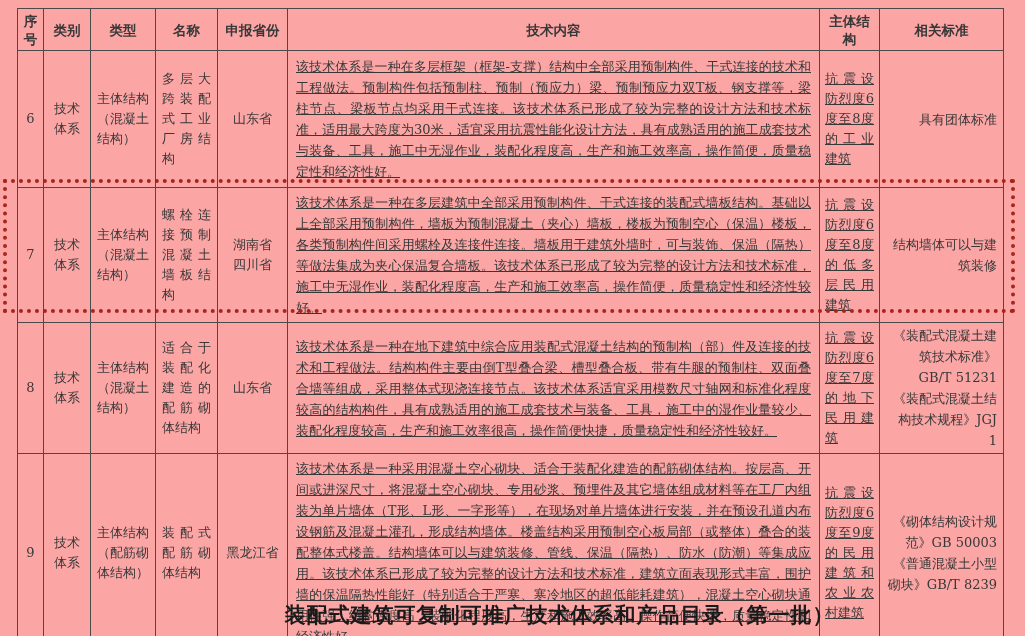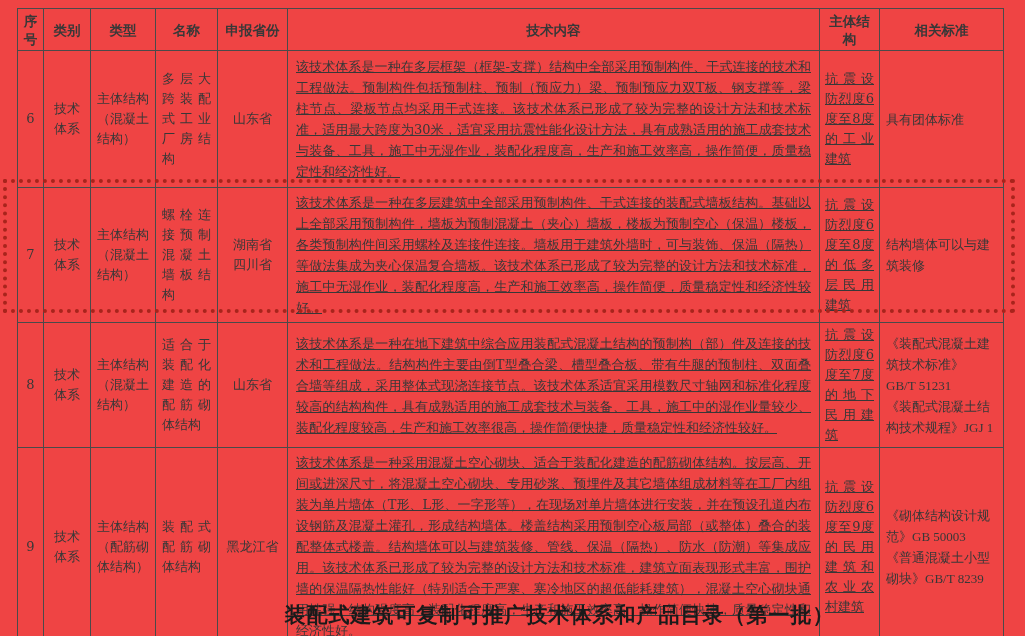--- a/index.html
+++ b/index.html
@@ -5,21 +5,21 @@
   html, body {
     margin: 0;
     padding: 0;
     background: #ffffff;
     font-family: "DejaVu Serif", "Liberation Serif", serif;
   }
   .page {
     position: relative;
     width: 1025px;
     height: 636px;
-    background: #ef4444;
+    background: #fca5a5;
     overflow: hidden;
     color: #383838;
   }
   table.catalog {
     position: absolute;
     left: 17px;
     top: 8px;
     width: 986px;
     border-collapse: collapse;
     table-layout: fixed;
@@ -55,24 +55,23 @@
     line-height: 21px;
     text-decoration: underline;
   }
   td.c-scope {
     text-align: justify;
     padding: 2px 5px;
     line-height: 20px;
     text-decoration: underline;
   }
   td.c-std {
-    text-align: left;
+    text-align: right;
     padding: 2px 6px;
     line-height: 21px;
-    font-family: Liberation Serif, serif;
   }
   .pre { white-space: pre-line; }
   .highlight-box {
     position: absolute;
     left: 3px;
     top: 179px;
     width: 1004px;
     height: 126px;
     border: 4px dotted #a8241c;
     pointer-events: none;

